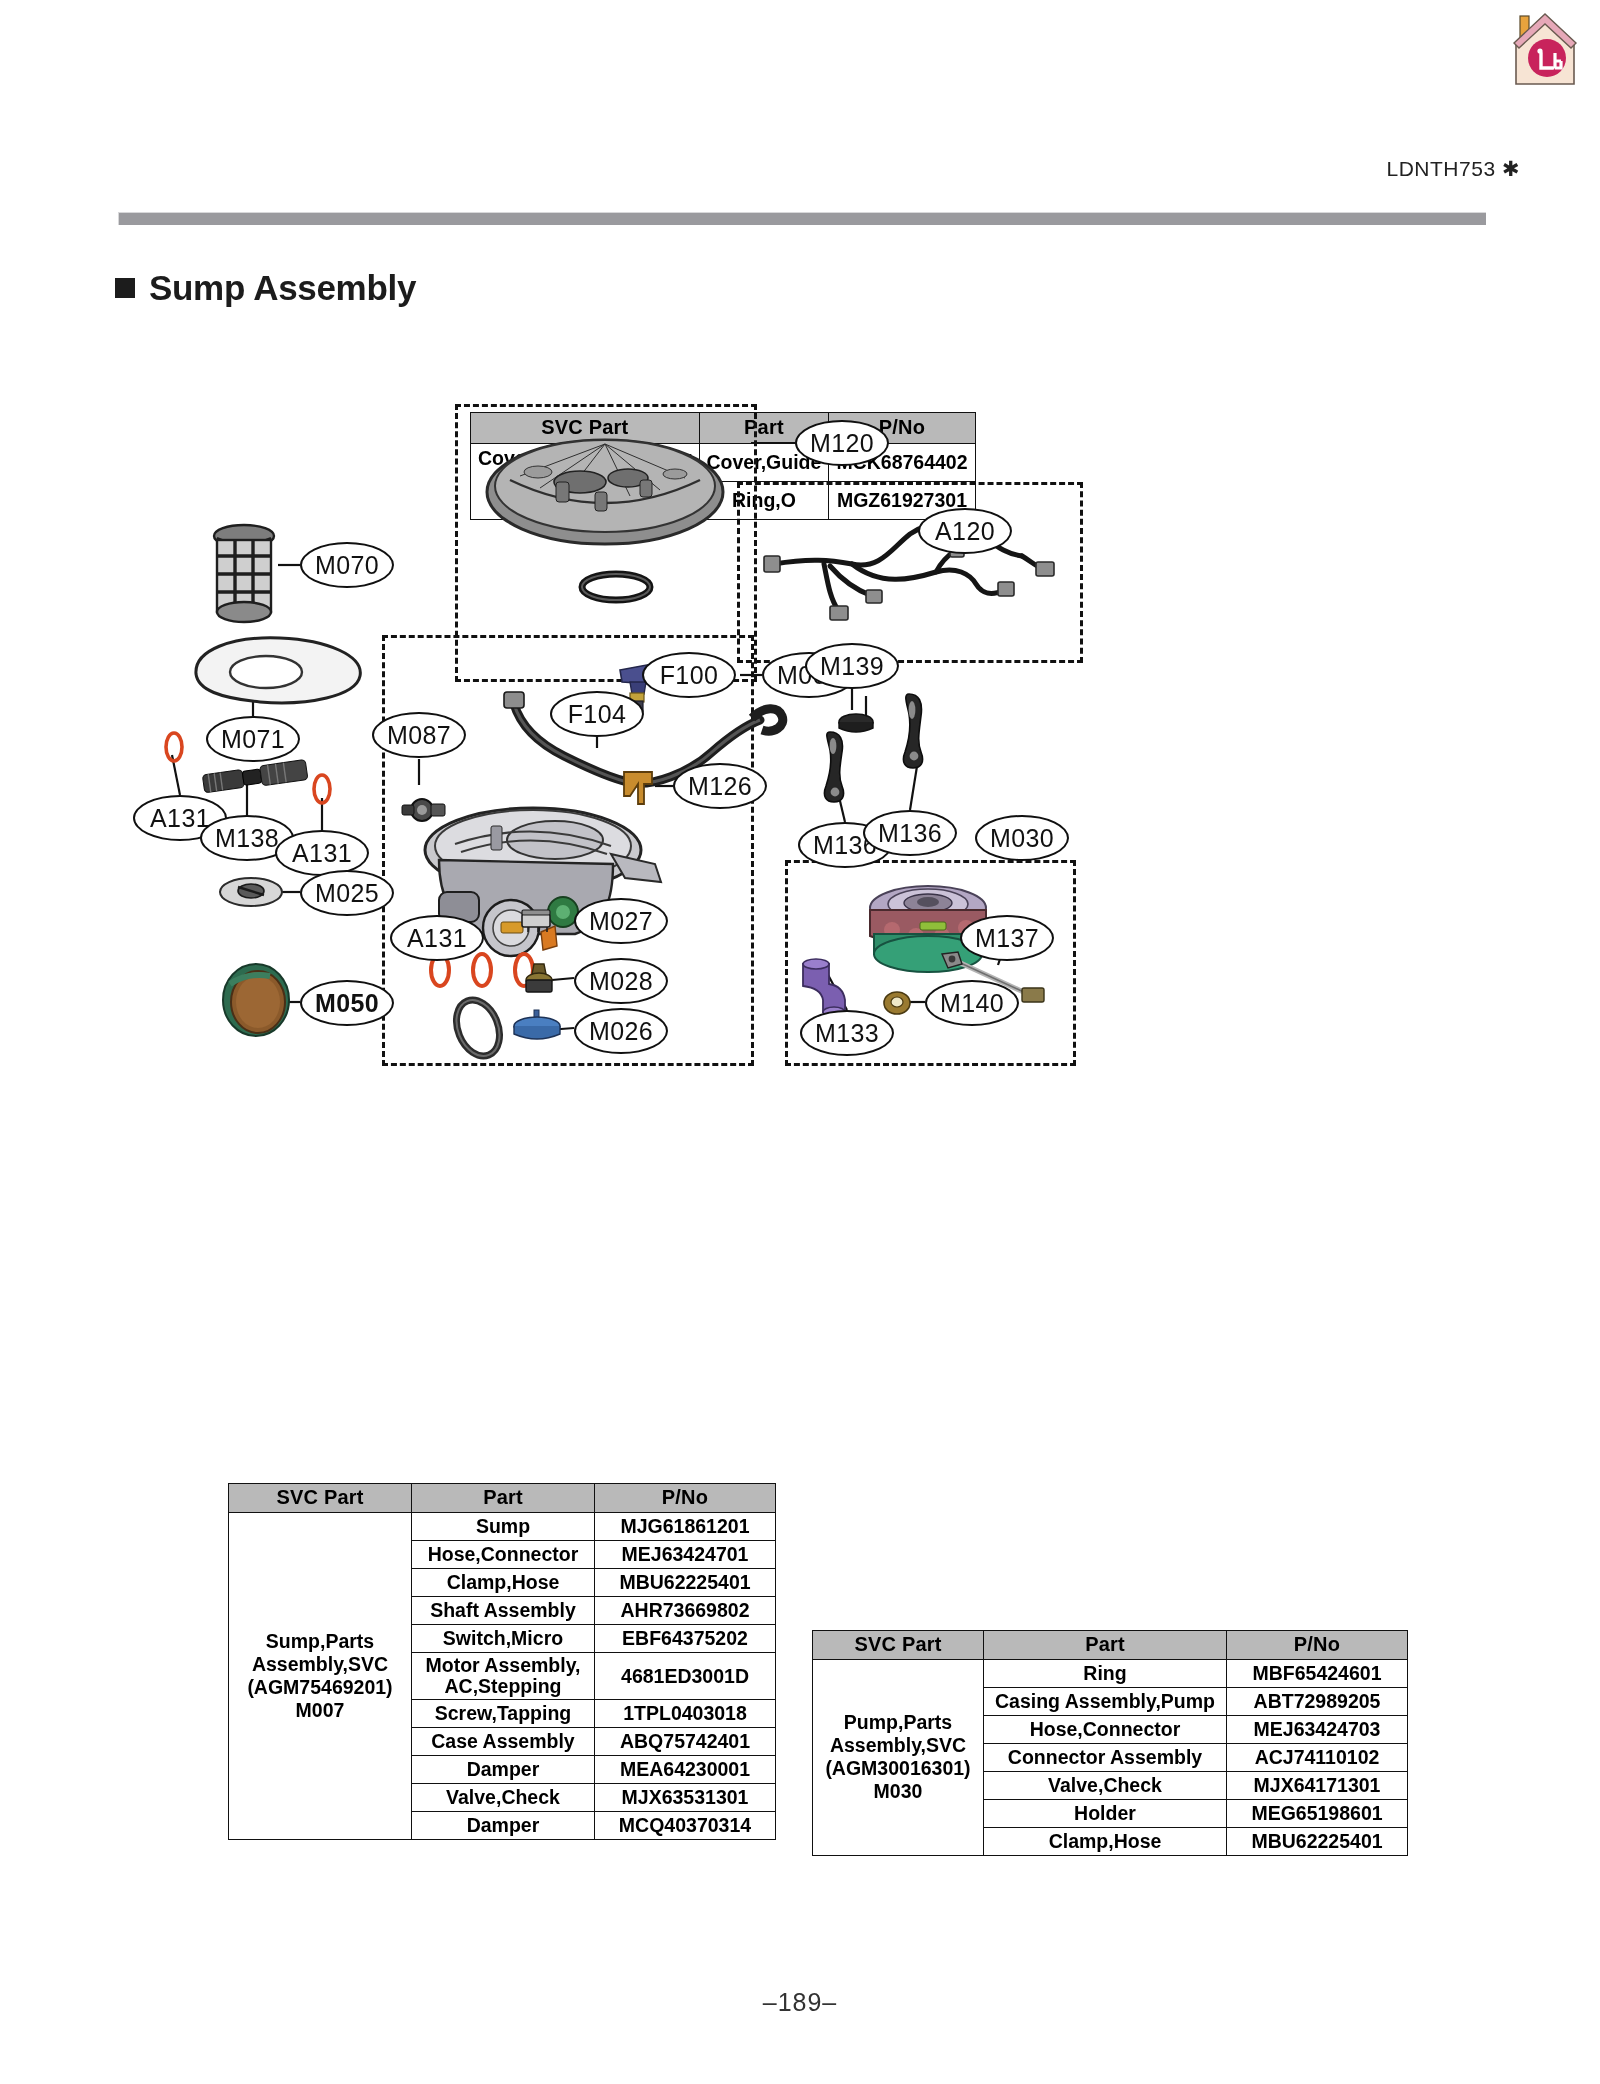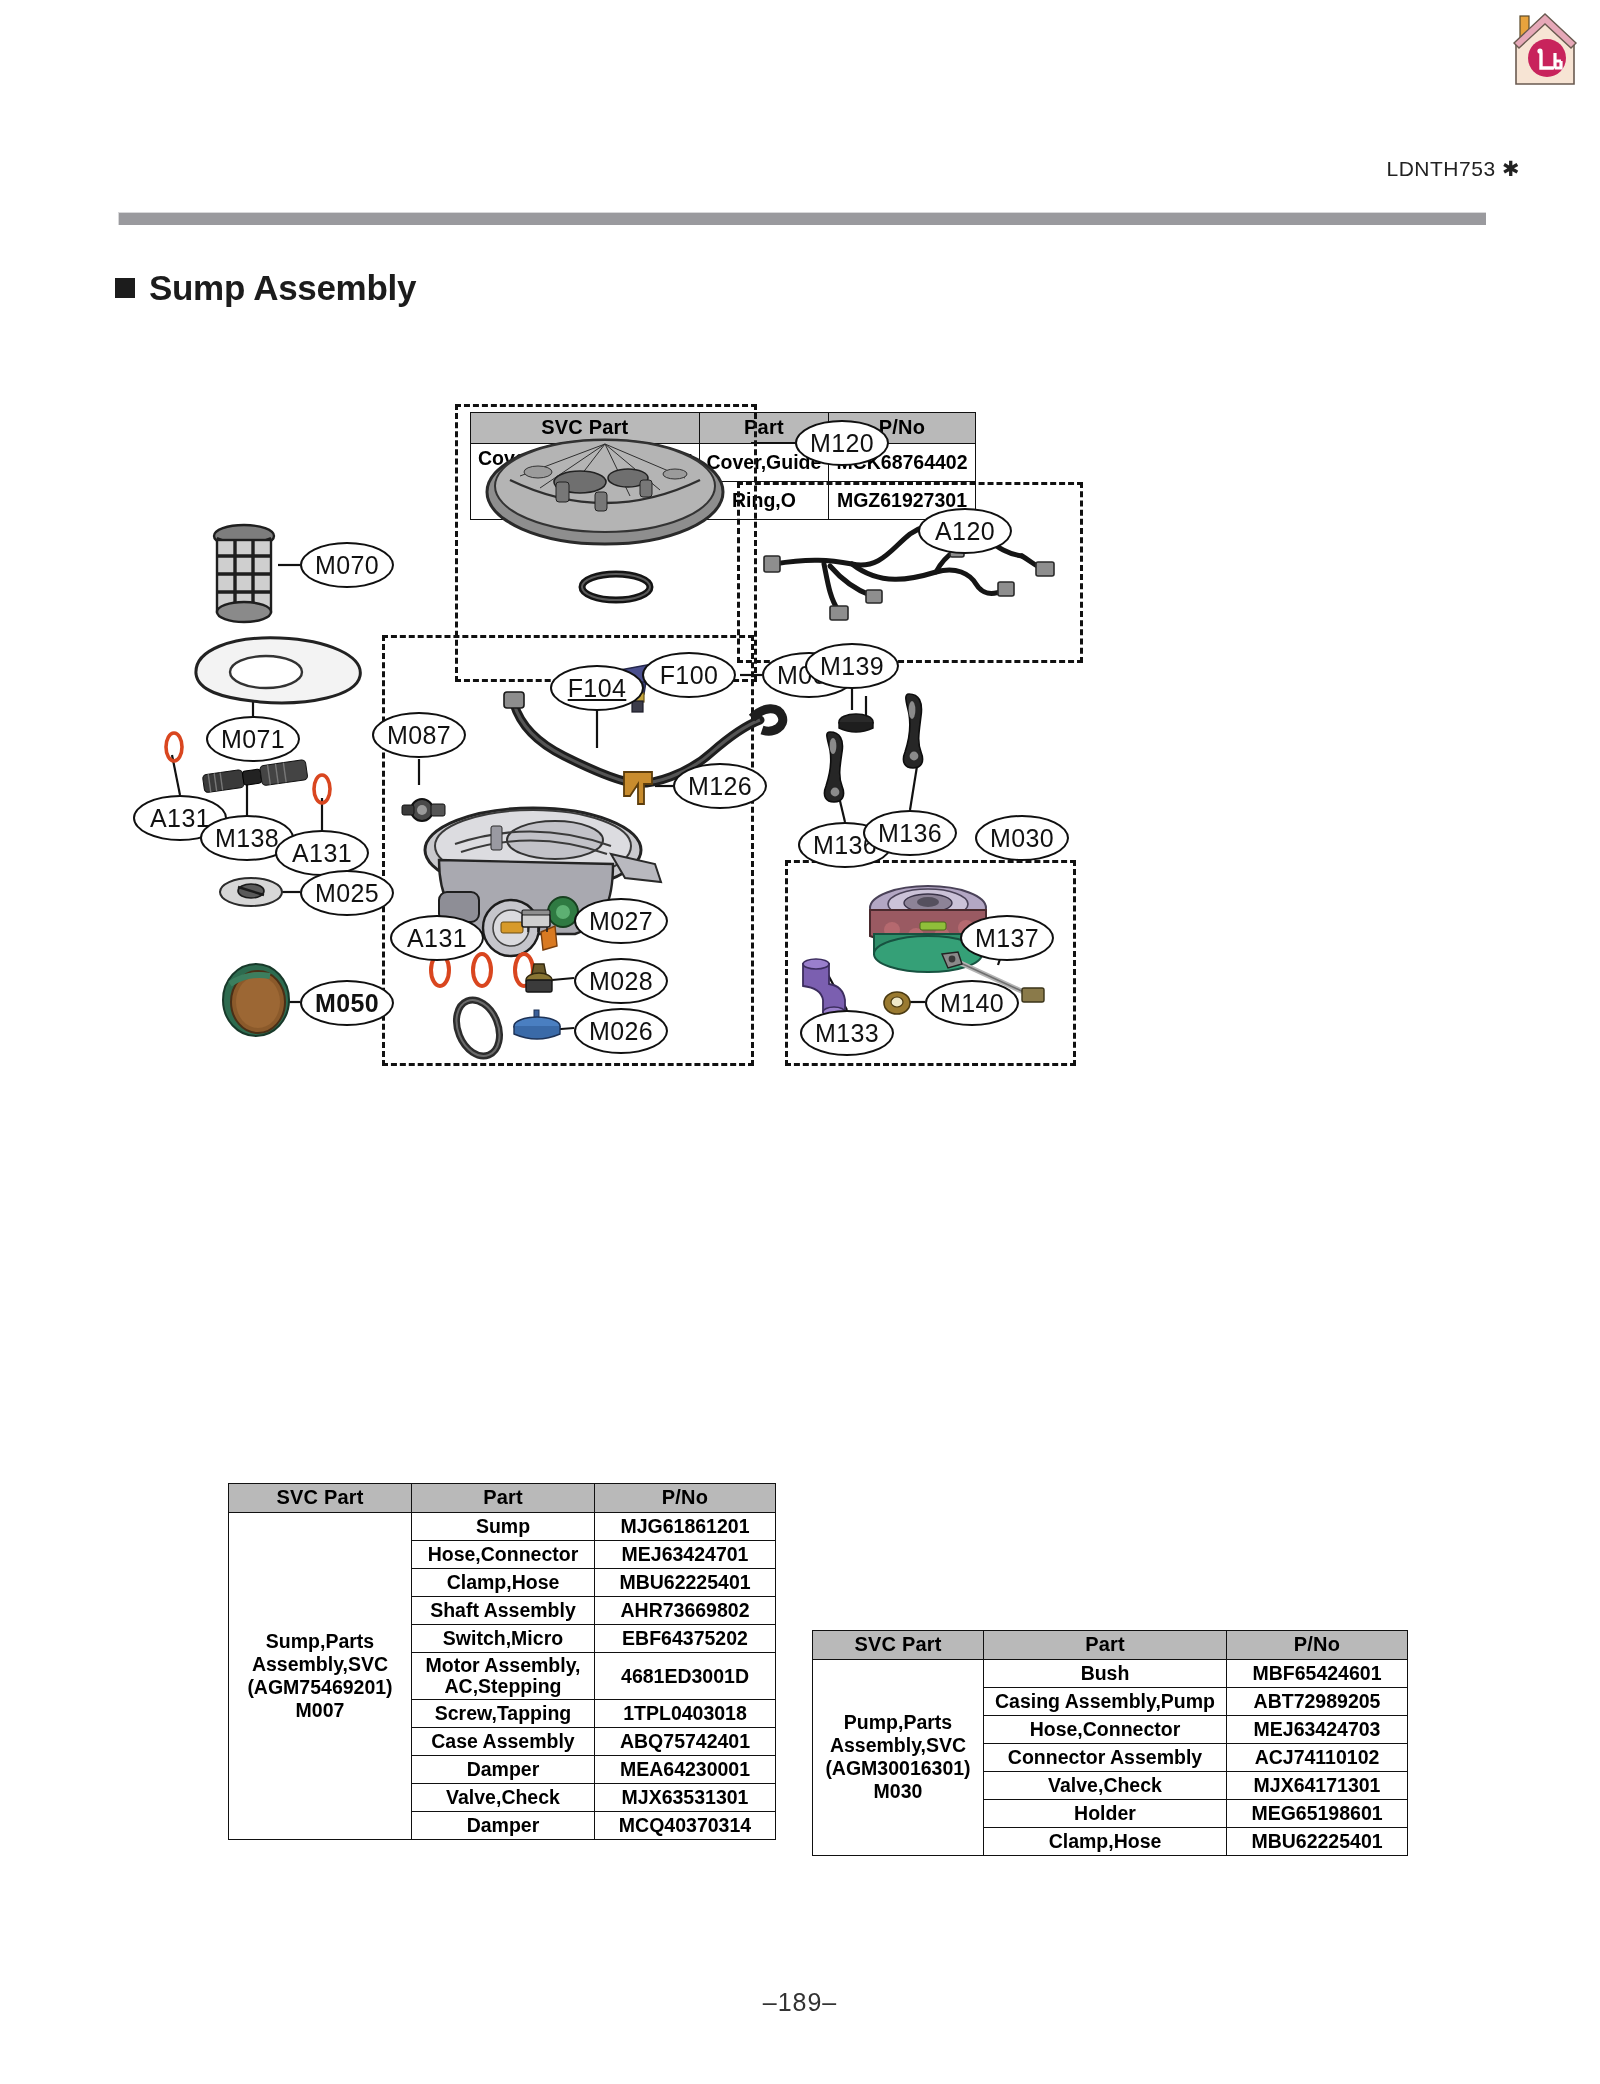--- a/index.html
+++ b/index.html
@@ -435,21 +435,21 @@
     <div class="callout" style="left:795px;top:90px;">M120</div>
     <div class="callout" style="left:918px;top:178px;">A120</div>
     <div class="callout" style="left:300px;top:212px;">M070</div>
     <div class="callout" style="left:206px;top:386px;">M071</div>
     <div class="callout" style="left:133px;top:465px;">A131</div>
     <div class="callout" style="left:200px;top:485px;">M138</div>
     <div class="callout" style="left:275px;top:500px;">A131</div>
     <div class="callout" style="left:300px;top:540px;">M025</div>
     <div class="callout" style="left:300px;top:650px;font-weight:bold;">M050</div>
     <div class="callout" style="left:372px;top:382px;">M087</div>
-    <div class="callout" style="left:550px;top:335px;text-decoration:underline;">F104</div>
+    <div class="callout" style="left:550px;top:361px;">F104</div>
     <div class="callout" style="left:642px;top:322px;">F100</div>
     <div class="callout" style="left:762px;top:322px;">M007</div>
     <div class="callout" style="left:805px;top:313px;">M139</div>
     <div class="callout" style="left:673px;top:433px;">M126</div>
     <div class="callout" style="left:798px;top:492px;">M136</div>
     <div class="callout" style="left:863px;top:480px;">M136</div>
     <div class="callout" style="left:975px;top:485px;">M030</div>
     <div class="callout" style="left:960px;top:585px;">M137</div>
     <div class="callout" style="left:925px;top:650px;text-align:right;">M140</div>
     <div class="callout" style="left:800px;top:680px;">M133</div>
@@ -531,21 +531,21 @@
       </tr>
     </thead>
     <tbody>
       <tr>
         <td class="svc" rowspan="7">
           <div>Pump,Parts</div>
           <div>Assembly,SVC</div>
           <div>(AGM30016301)</div>
           <div>M030</div>
         </td>
-        <td>Bush</td>
+        <td>Ring</td>
         <td>MBF65424601</td>
       </tr>
       <tr>
         <td>Casing Assembly,Pump</td>
         <td>ABT72989205</td>
       </tr>
       <tr>
         <td>Hose,Connector</td>
         <td>MEJ63424703</td>
       </tr>

